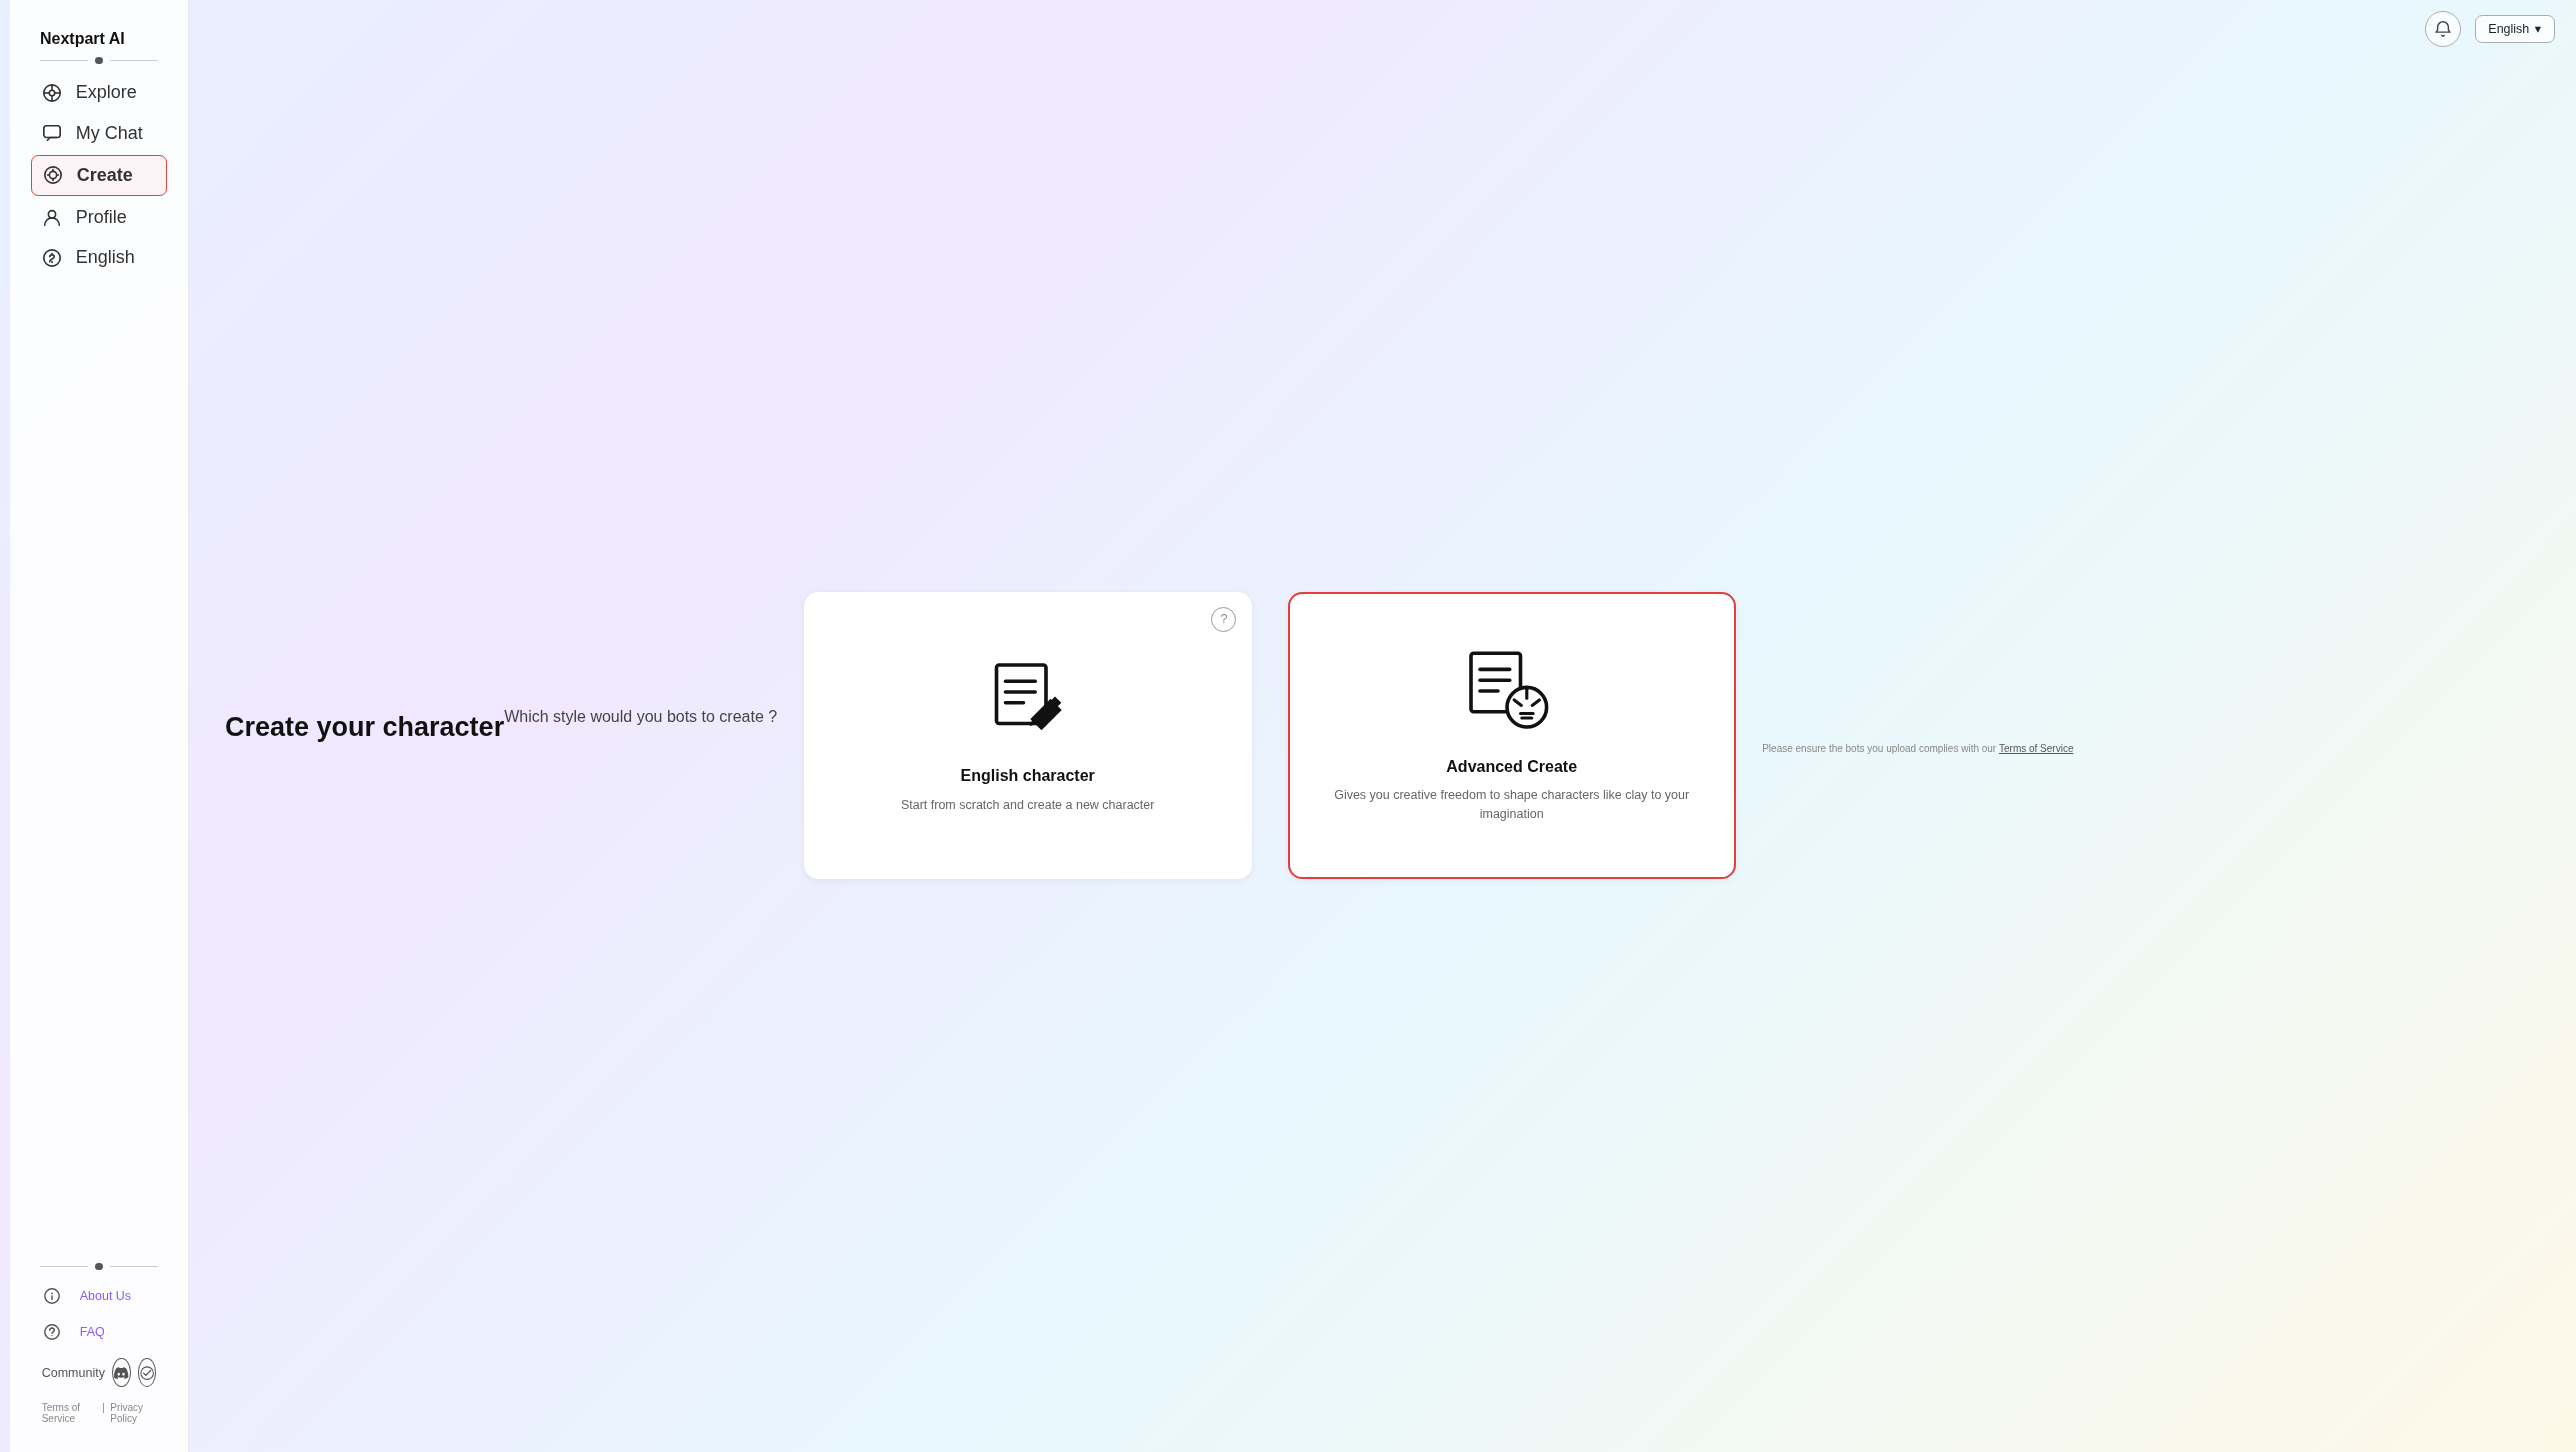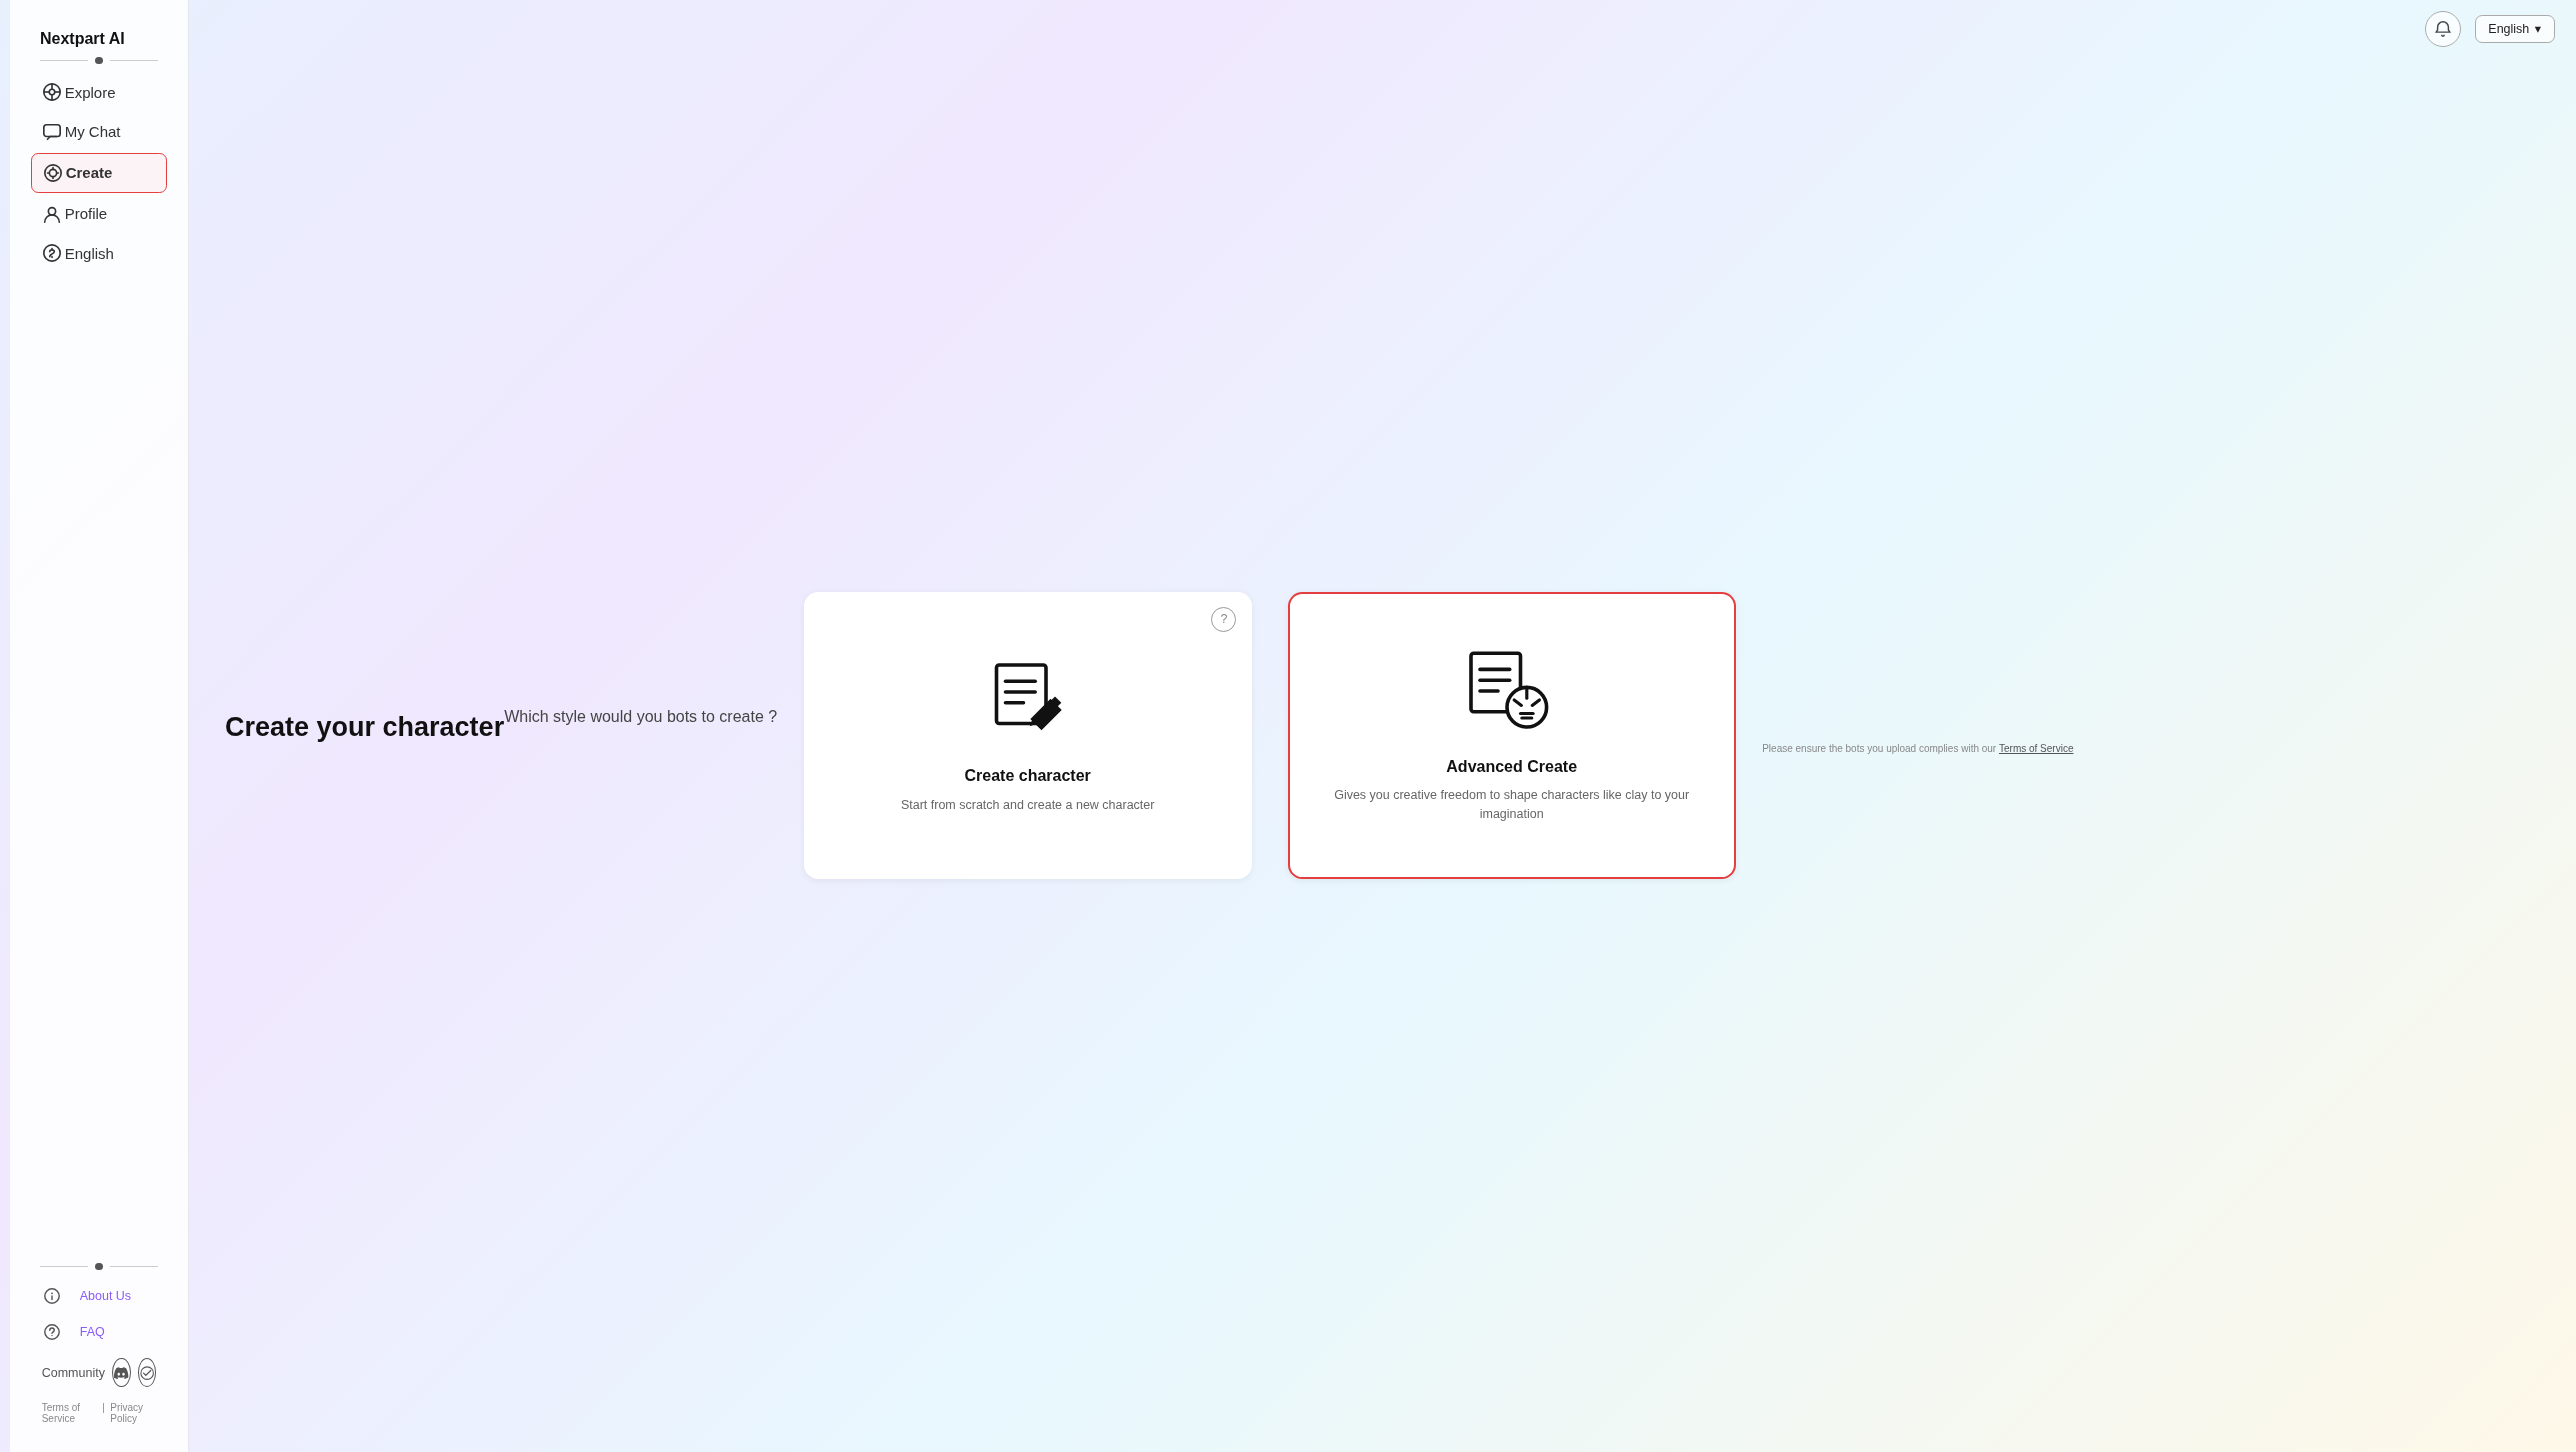--- a/index.html
+++ b/index.html
@@ -50,25 +50,25 @@
     }
     .nav-items {
       flex: 1;
       display: flex;
       flex-direction: column;
       padding: 0 9px;
     }
     .nav-item {
       display: flex;
       align-items: center;
-      gap: 3px;
+      gap: 14px;
       padding: 9px 10.7px;
       border-radius: 7.2px;
       cursor: pointer;
-      font-size: 15px;
+      font-size: 18px;
       color: #333;
       transition: background 0.15s;
       margin-bottom: 1.8px;
     }
     .nav-item.active {
       border: 1.8px solid #e53e3e;
       font-weight: 600;
       background: rgba(229,62,62,0.05);
     }
     .nav-icon {
@@ -435,21 +435,21 @@
 
             <line x1="25" y1="28" x2="58" y2="28" stroke="#111" stroke-width="4" stroke-linecap="round"></line>
             <line x1="25" y1="40" x2="58" y2="40" stroke="#111" stroke-width="4" stroke-linecap="round"></line>
             <line x1="25" y1="52" x2="45" y2="52" stroke="#111" stroke-width="4" stroke-linecap="round"></line>
 
             <path d="M55 70 L75 50 L85 60 L65 80 Z" stroke="#111" stroke-width="3.5" fill="#111"></path>
             <path d="M75 50 L80 45 L87 52 L82 57 Z" fill="#111"></path>
             <path d="M55 70 L52 78 L60 75 Z" fill="#111"></path>
           </svg>
         </div>
-        <div class="card-title">Create character</div>
+        <div class="card-title">English character</div>
         <div class="card-desc">Start from scratch and create a new character</div>
       </div>
 
       <div class="card selected">
         <div class="card-icon">
           <svg width="99" height="90" viewBox="0 0 110 100" fill="none" xmlns="http://www.w3.org/2000/svg">
 
             <rect x="10" y="8" width="55" height="65" rx="3" stroke="#111" stroke-width="4" fill="white"></rect>
 
             <line x1="20" y1="26" x2="53" y2="26" stroke="#111" stroke-width="4" stroke-linecap="round"></line>

